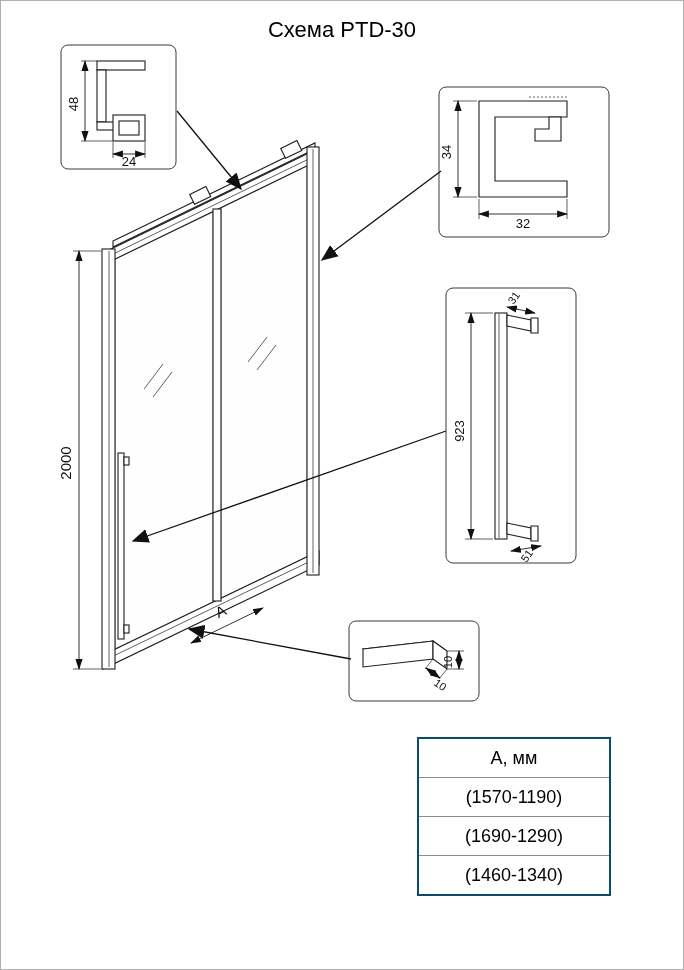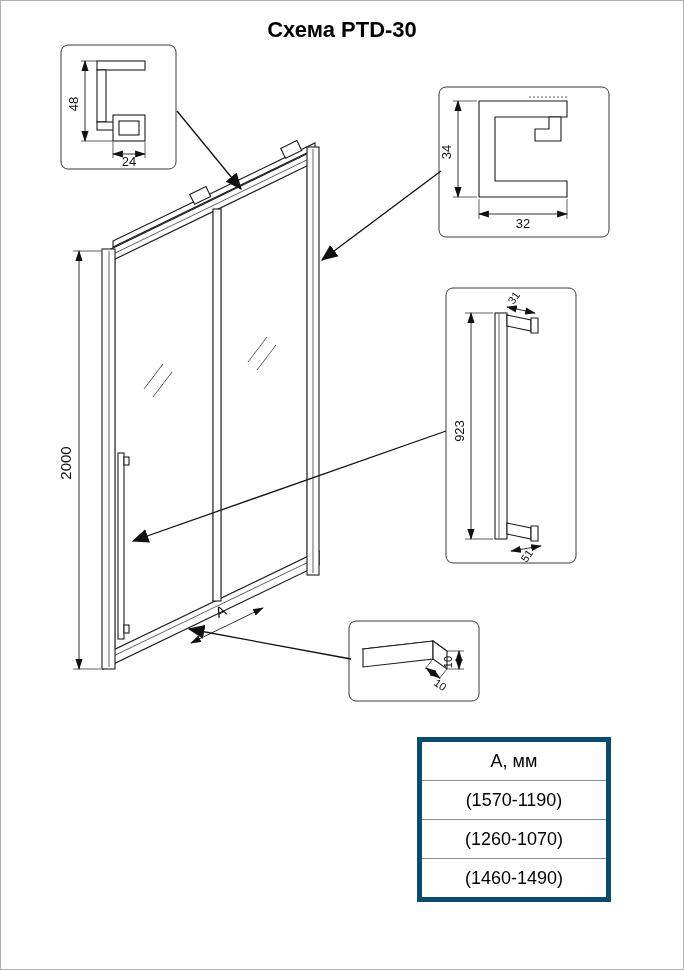--- a/index.html
+++ b/index.html
@@ -4,38 +4,38 @@
 <style>
   html,body { margin:0; padding:0; background:#ffffff; }
   .page {
     position:relative; width:684px; height:970px; box-sizing:border-box;
     background:#fff; border:1px solid #b0b0b0;
     font-family:"Liberation Sans", sans-serif; color:#111;
     overflow:hidden;
   }
   .title {
     position:absolute; top:16px; left:0; right:0;
-    text-align:center; font-size:22px; font-weight:bold; color:#000;
+    text-align:center; font-size:22px; font-weight:normal; color:#000;
   }
   svg.draw { position:absolute; left:0; top:0; }
   .fw   { fill:#ffffff; stroke:#1c1c1c; stroke-width:1.1; stroke-linejoin:miter; }
   .glass{ fill:#fefefe; stroke:#6a6a6a; stroke-width:0.7; }
   .dim  { fill:none; stroke:#1c1c1c; stroke-width:0.9; }
   .ext  { fill:none; stroke:#1c1c1c; stroke-width:0.7; }
   .box  { fill:#ffffff; stroke:#3a3a3a; stroke-width:1; }
   .leader { fill:none; stroke:#111; stroke-width:1.3; marker-end:url(#la); }
   .dimline { marker-start:url(#da); marker-end:url(#da); }
   .t    { font-family:"Liberation Sans", sans-serif; font-size:13px; fill:#111; text-anchor:middle; }
   .t-sm { font-size:11px; }
   .t-lg { font-size:15px; }
 
   
   .table {
     position:absolute; left:416px; top:736px; width:194px;
-    border:5px solid #0c4a6e; box-sizing:border-box; background:#fff;
+    border:2px solid #0c4a6e; box-sizing:border-box; background:#fff;
   }
   .trow {
     height:38px; line-height:38px; text-align:center;
     font-size:18px; border-top:1px solid #8c8c8c; color:#000;
   }
   .trow:first-child { border-top:none; }
 </style>
 </head>
 <body>
 
@@ -164,17 +164,17 @@
       <line class="leader" x1="176" y1="110" x2="240" y2="188"></line>
       <line class="leader" x1="440" y1="170" x2="321" y2="259"></line>
       <line class="leader" x1="445" y1="430" x2="132" y2="540"></line>
       <line class="leader" x1="350" y1="658" x2="188" y2="628"></line>
     </g>
   </svg>
 
   <div class="table">
     <div class="trow">А, мм</div>
     <div class="trow">(1570-1190)</div>
-    <div class="trow">(1260-1070)</div>
-    <div class="trow">(1460-1490)</div>
+    <div class="trow">(1690-1290)</div>
+    <div class="trow">(1460-1340)</div>
   </div>
 
 </div>
 
 </body></html>

